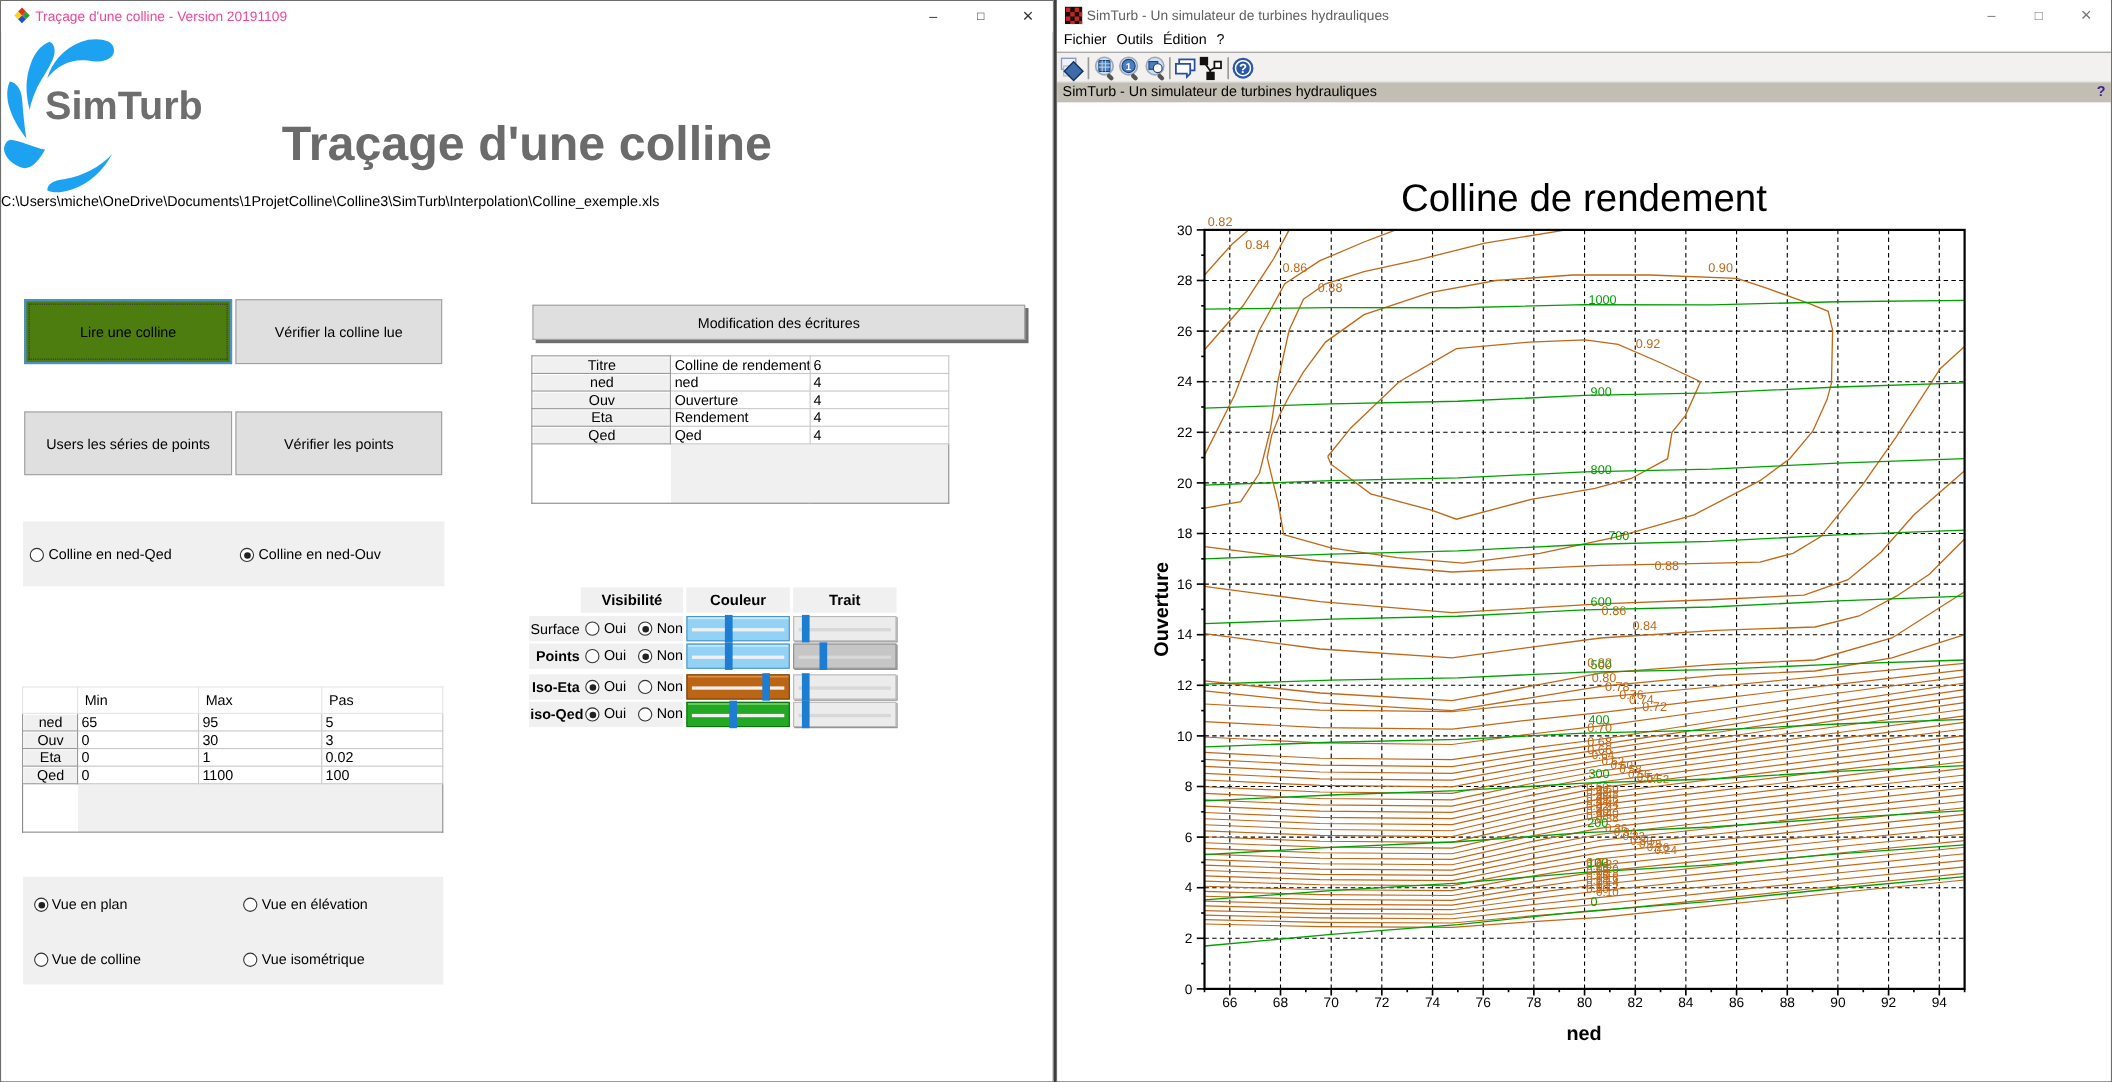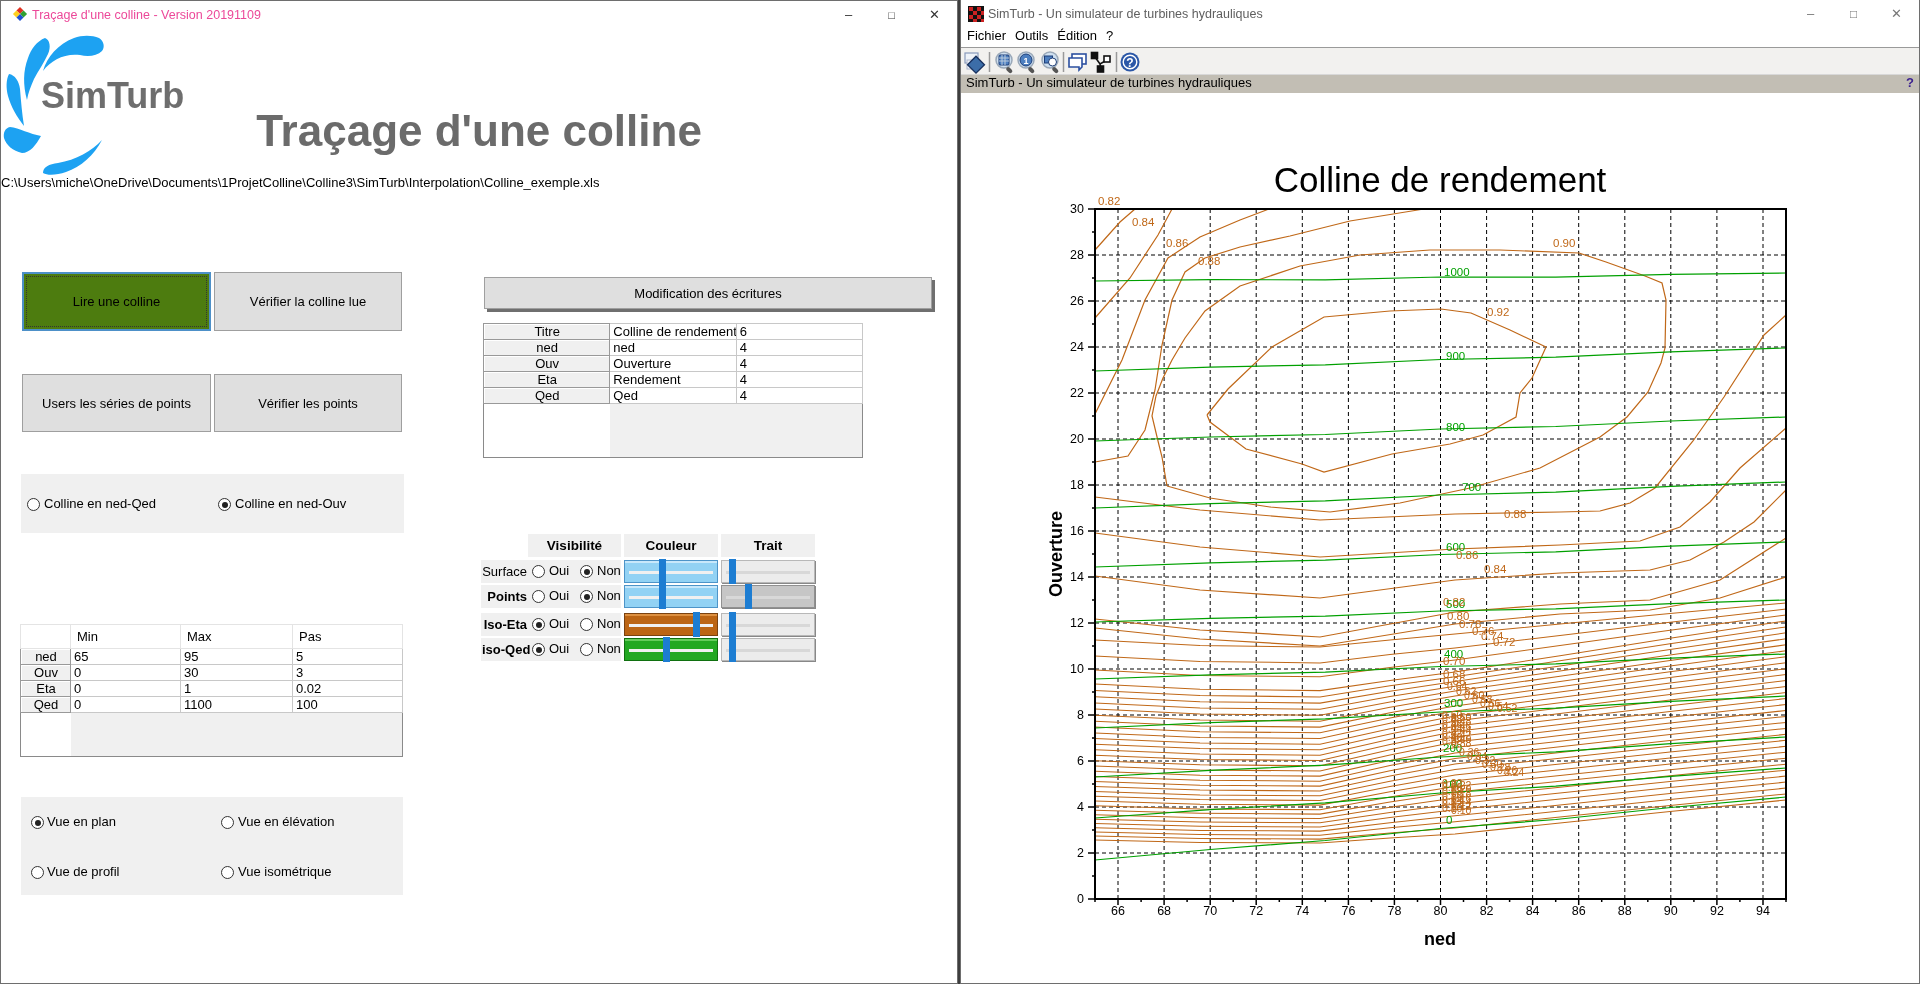--- a/index.html
+++ b/index.html
@@ -100,21 +100,21 @@
     </table>
 
   <div class="panel" style="left:20px;top:796px;width:382px;height:98px"></div>
   <span class="radio" style="left:30px;top:821px">
       <span class="rdot"></span>
     </span>
     <span class="lbl" style="left:46px;top:813px;">Vue en plan</span>
   <span class="radio" style="left:220px;top:821px"></span>
     <span class="lbl" style="left:237px;top:813px;">Vue en élévation</span>
   <span class="radio" style="left:30px;top:871px"></span>
-    <span class="lbl" style="left:46px;top:863px;">Vue de profil</span>
+    <span class="lbl" style="left:46px;top:863px;">Vue de colline</span>
   <span class="radio" style="left:220px;top:871px"></span>
     <span class="lbl" style="left:237px;top:863px;">Vue isométrique</span>
 
   <div class="btn" style="left:483px;top:276px;width:448px;height:32px;box-shadow:3px 3px 0 0 #6f6f6f">Modification des écritures</div>
   <table class="grid" style="left:482px;top:322px;width:380px">
 <tbody>
 <tr>
           <td class="rh">
             <div>Titre</div>
           </td>

